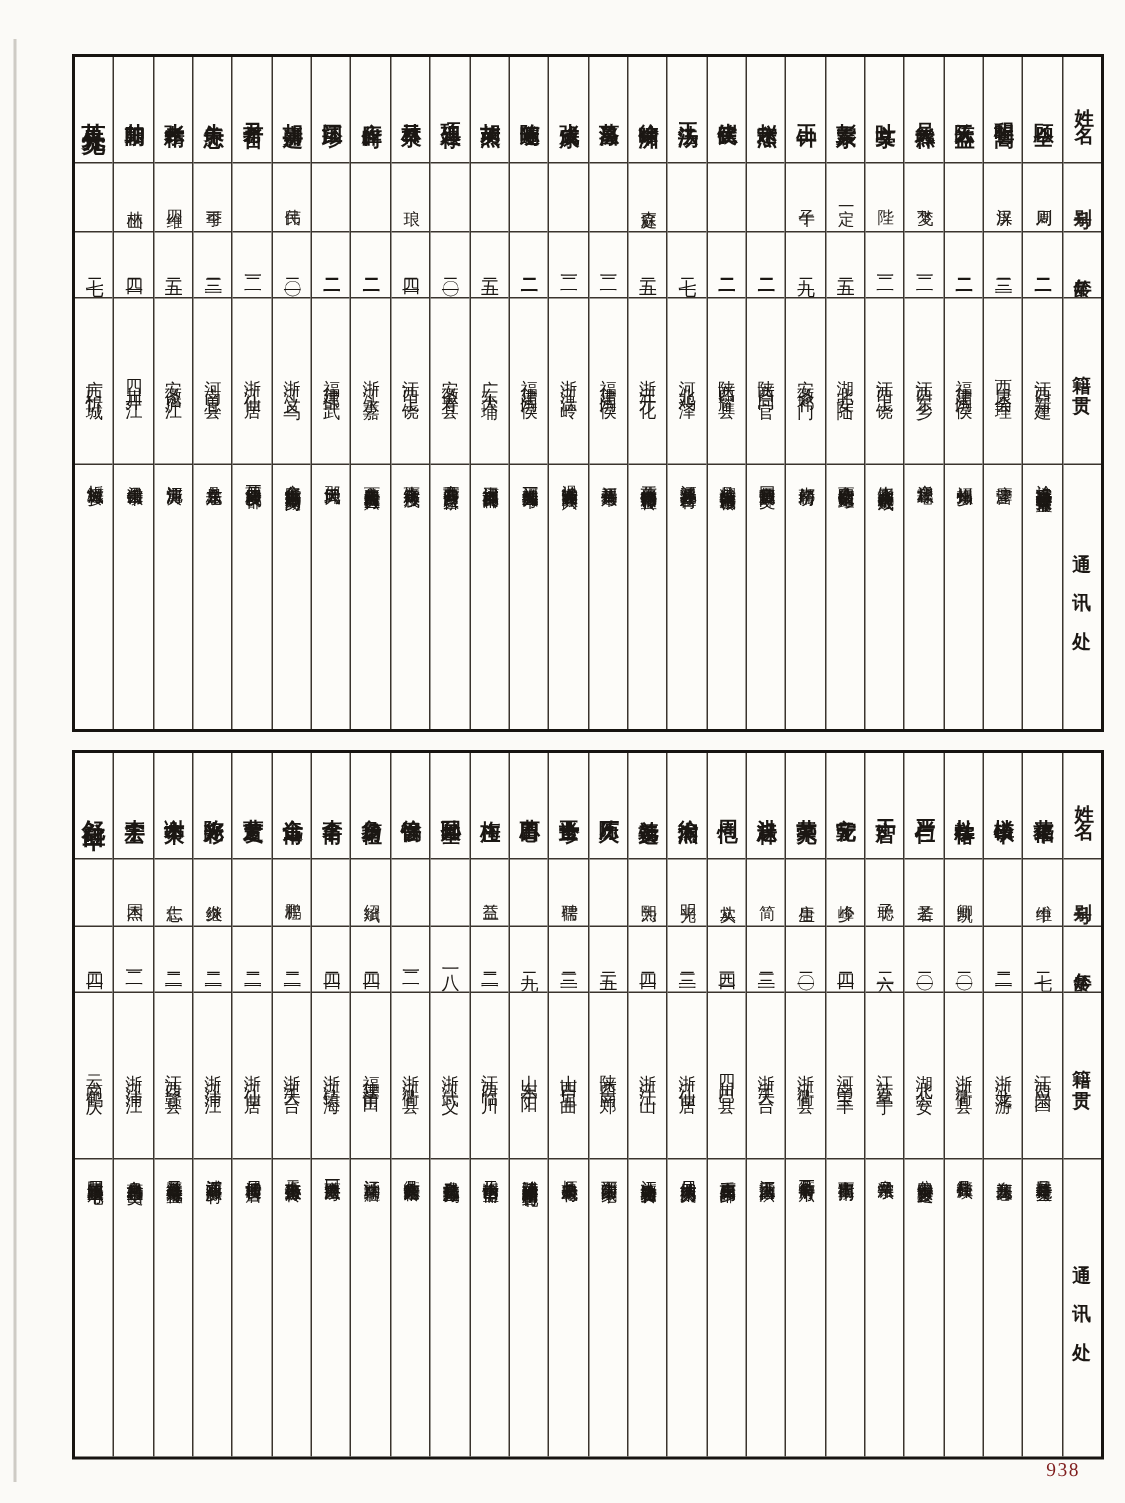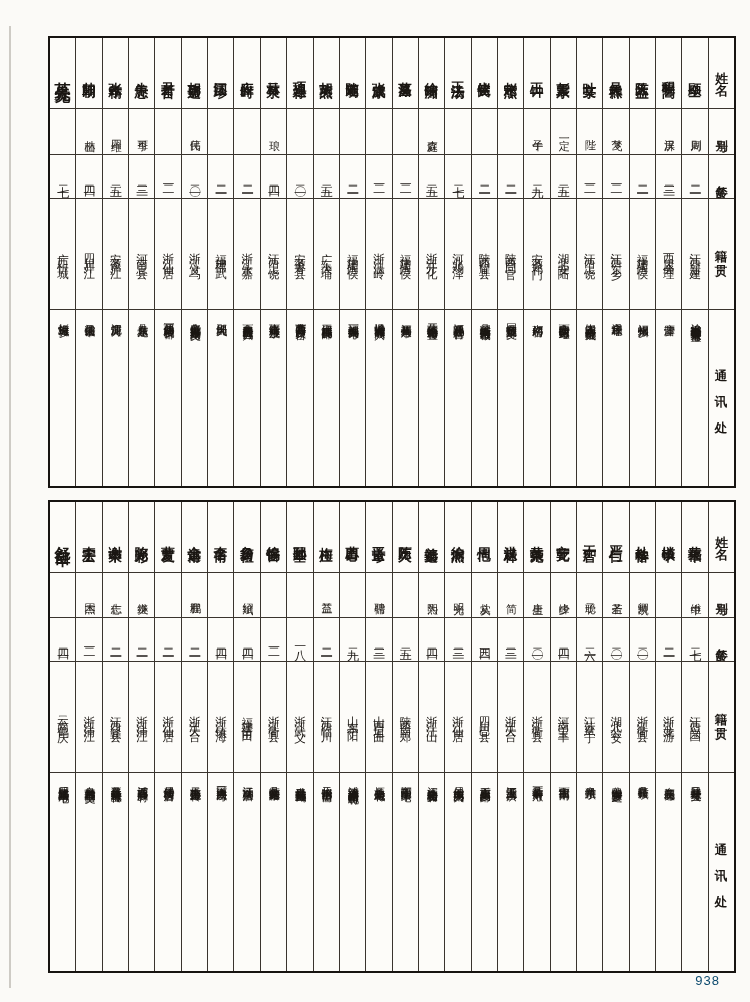--- a/index.html
+++ b/index.html
@@ -55,22 +55,22 @@
   }
   .section-start .r-name{font-size:16px;font-weight:900;letter-spacing:2.5px;}
   .hdr{font-weight:bold;}
   .hdr.r-name{letter-spacing:11px;font-size:13px;}
   .hdr.r-alias{letter-spacing:2px;font-size:12px;}
   .hdr.r-age{letter-spacing:2px;font-size:12px;}
   .hdr.r-native{letter-spacing:14px;font-size:12.5px;}
   .hdr.r-contact{letter-spacing:26px;font-size:12.5px;justify-content:center;padding-top:0;}
   .pagenum{
     position:absolute;right:30px;bottom:14px;
-    font-family:Liberation Sans, sans-serif;
-    font-size:13px;color:#0c4a6e;letter-spacing:1px;
+    font-family:Liberation Serif, serif;
+    font-size:13px;color:#7f1d1d;letter-spacing:1px;
   }
 </style>
 </head>
 <body>
 
 <div class="page">
   <div class="gutter"></div>
   <section class="table t0">
       <div class="col">
         <div class="cell r-name hdr">

